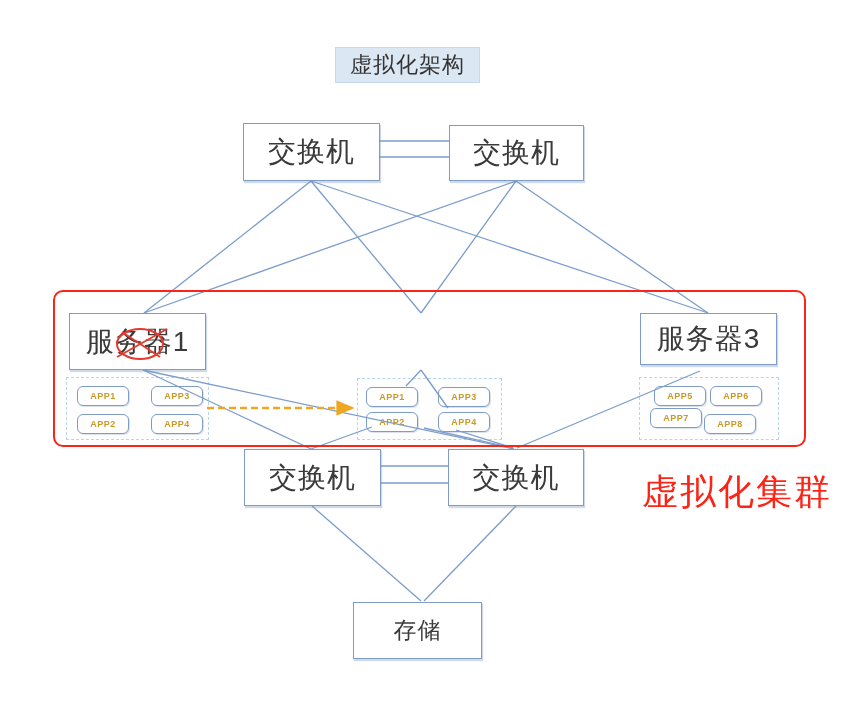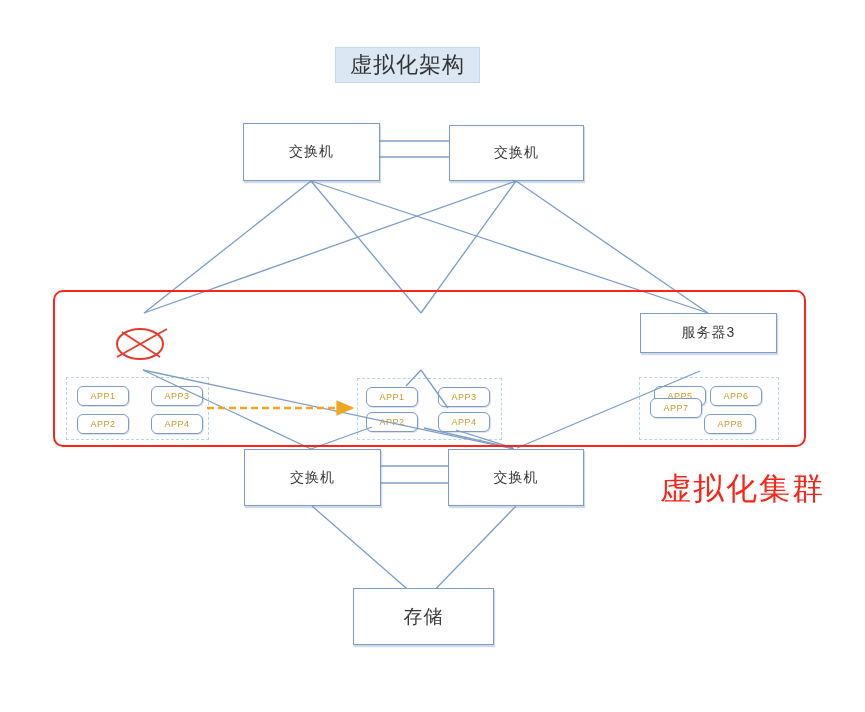--- a/index.html
+++ b/index.html
@@ -5,45 +5,45 @@
   html,body{margin:0;padding:0;background:#fff;}
   .canvas{
     position:relative;width:865px;height:712px;background:#ffffff;overflow:hidden;
     font-family:"Liberation Sans","DejaVu Sans",sans-serif;color:#3a3a3a;
   }
   .layer{position:absolute;left:0;top:0;width:865px;height:712px;pointer-events:none;}
   .node{
     position:absolute;display:flex;align-items:center;justify-content:center;
     background:#ffffff;border:1.6px solid #7f9cc7;
     box-shadow:1px 2px 1px rgba(120,145,185,.35);
-    font-size:14px;letter-spacing:1px;z-index:2;box-sizing:border-box;
+    font-size:28px;letter-spacing:1px;z-index:2;box-sizing:border-box;
   }
   .title-box{
     position:absolute;display:flex;align-items:center;justify-content:center;
     background:#dbe8f4;border:1px solid #c3d9ec;font-size:22px;letter-spacing:1px;
     z-index:2;box-sizing:border-box;color:#333;
   }
   .app-group{
     position:absolute;border:1px dashed #b9d5ea;background:#fefefe;
     z-index:2;box-sizing:border-box;
   }
   .app{
     position:absolute;width:52px;height:20px;border:1.6px solid #7f9cc7;border-radius:6px;
     background:#fff;display:flex;align-items:center;justify-content:center;
-    font-size:9px;font-weight:normal;color:#c9992a;letter-spacing:.5px;
+    font-size:9px;font-weight:bold;color:#c9992a;letter-spacing:.5px;
     box-shadow:1px 1px 0 rgba(120,145,185,.25);box-sizing:border-box;
   }
   .cluster-rect{
     position:absolute;left:53px;top:290px;width:753px;height:157px;
     border:2.5px solid #fb2416;border-radius:10px;z-index:3;box-sizing:border-box;
     pointer-events:none;
   }
   .cluster-label{
-    position:absolute;left:660px;top:468px;width:200px;
-    font-size:31px;color:#fb2416;letter-spacing:2px;z-index:3;white-space:nowrap;
+    position:absolute;left:642px;top:468px;width:200px;
+    font-size:36px;color:#fb2416;letter-spacing:2px;z-index:3;white-space:nowrap;
   }
   .top-layer{z-index:4;}
   .mid-layer{z-index:3;}
 </style>
 </head>
 <body>
 
 <div class="canvas">
 
   <svg class="layer" viewBox="0 0 865 712">
@@ -65,44 +65,45 @@
       <line x1="312" y1="506" x2="421" y2="601"></line>
       <line x1="516" y1="506" x2="424" y2="601"></line>
     </g>
   </svg>
 
   <div class="title-box" style="left:335px;top:47px;width:145px;height:36px">虚拟化架构</div>
 
   <div class="node" style="left:243px;top:123px;width:137px;height:58px">交换机</div>
   <div class="node" style="left:449px;top:125px;width:135px;height:56px">交换机</div>
 
-  <div class="node" style="left:640px;top:313px;width:137px;height:40px">服务器3</div>
+  <div class="node" style="left:69px;top:313px;width:137px;height:57px">服务器1</div>
+  <div class="node" style="left:640px;top:313px;width:137px;height:52px">服务器3</div>
 
   <div class="app-group" style="left:66px;top:377px;width:143px;height:63px">
     <div class="app" style="left:10px;top:8px">APP1</div>
     <div class="app" style="left:84px;top:8px">APP3</div>
     <div class="app" style="left:10px;top:36px">APP2</div>
     <div class="app" style="left:84px;top:36px">APP4</div>
   </div>
   <div class="app-group" style="left:357px;top:378px;width:145px;height:62px">
     <div class="app" style="left:8px;top:8px">APP1</div>
     <div class="app" style="left:80px;top:8px">APP3</div>
     <div class="app" style="left:8px;top:33px">APP2</div>
     <div class="app" style="left:80px;top:33px">APP4</div>
   </div>
   <div class="app-group" style="left:639px;top:377px;width:140px;height:63px">
     <div class="app" style="left:14px;top:8px">APP5</div>
     <div class="app" style="left:70px;top:8px">APP6</div>
-    <div class="app" style="left:10px;top:20px">APP7</div>
+    <div class="app" style="left:10px;top:30px">APP7</div>
     <div class="app" style="left:64px;top:36px">APP8</div>
   </div>
 
   <div class="node" style="left:244px;top:449px;width:137px;height:57px">交换机</div>
   <div class="node" style="left:448px;top:449px;width:136px;height:57px">交换机</div>
-  <div class="node" style="left:353px;top:588px;width:141px;height:57px;font-size:19px">存储</div>
+  <div class="node" style="left:353px;top:602px;width:129px;height:57px;font-size:23px">存储</div>
 
   <svg class="layer mid-layer" viewBox="0 0 865 712">
     <g stroke="#7b9dcb" stroke-width="1.3" fill="none">
       <line x1="143" y1="370" x2="311" y2="449"></line>
       <line x1="143" y1="370" x2="514" y2="449"></line>
       <line x1="421" y1="370" x2="406" y2="386"></line>
       <line x1="421" y1="370" x2="448" y2="408"></line>
       <line x1="372" y1="427" x2="311" y2="449"></line>
       <line x1="424" y1="428" x2="513" y2="448"></line>
       <line x1="456" y1="430" x2="513" y2="448"></line>

